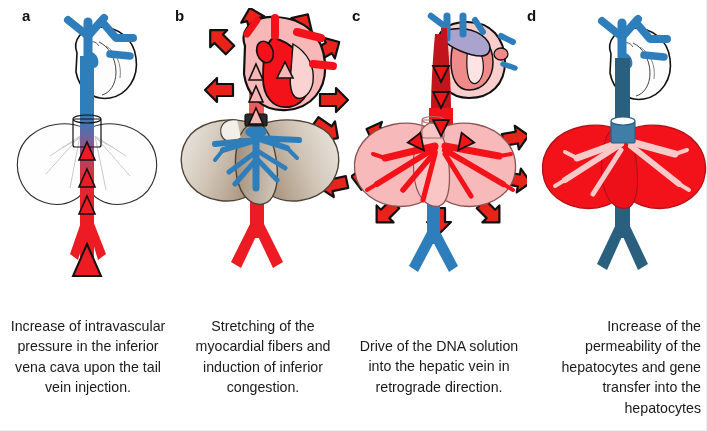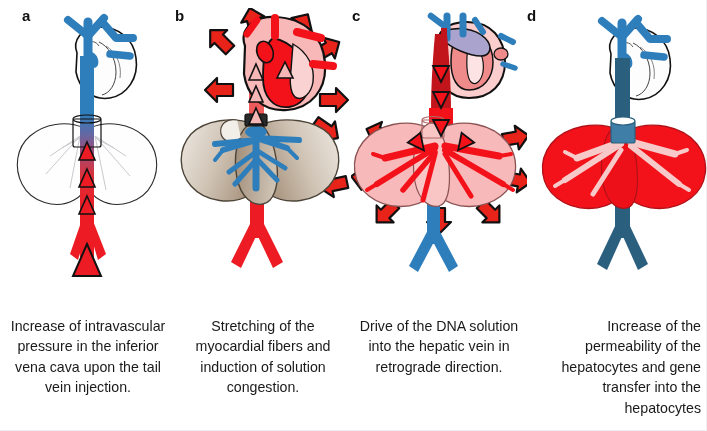--- a/index.html
+++ b/index.html
@@ -62,21 +62,21 @@
   #pc { left: 351px; width: 176px; }
   #pd { left: 527px; width: 180px; }
 
   #pa .panel-label { left: 22px;  top: 8px; }
   #pb .panel-label { left: 0px;   top: 8px; }
   #pc .panel-label { left: 1px;   top: 8px; }
   #pd .panel-label { left: 0px;   top: 8px; }
 
   #pa .caption { left: 8px;   width: 160px; }
   #pb .caption { left: 2px;   width: 172px; }
-  #pc .caption { left: 4px;   width: 168px; }
+  #pc .caption { left: 4px;   width: 168px; margin-top: 20px; }
   #pd .caption { left: 2px;   width: 172px; text-align: right; }
 </style>
 </head>
 <body>
 
 <div id="figure">
 
   <div class="panel" id="pa">
     <div class="panel-label">a</div>
     <div class="panel-art">
@@ -228,21 +228,21 @@
         </g>
 
         <g>
           <polygon points="81,56 88,72 74,72" fill="#f7b6b6" stroke="#111111" stroke-width="1.6"></polygon>
           <polygon points="81,78 88,94 74,94" fill="#f7b6b6" stroke="#111111" stroke-width="1.6"></polygon>
           <polygon points="81,100 88,116 74,116" fill="#f7b6b6" stroke="#111111" stroke-width="1.6"></polygon>
           <polygon points="110,54 118,70 102,70" fill="#f7b6b6" stroke="#111111" stroke-width="1.6"></polygon>
         </g>
       </svg>
     </div>
-    <div class="caption">Stretching of the myocardial fibers and induction of solution congestion.</div>
+    <div class="caption">Stretching of the myocardial fibers and induction of inferior congestion.</div>
   </div>
 
   <div class="panel" id="pc">
     <div class="panel-label">c</div>
     <div class="panel-art">
       <svg viewBox="0 0 176 285" xmlns="http://www.w3.org/2000/svg">
 
         <g fill="#e8231a" stroke="#111111" stroke-width="2.2" stroke-linejoin="round">
           <g transform="translate(40,130) rotate(200)">
             <path d="M0 -6 L14 -6 L14 -12 L26 0 L14 12 L14 6 L0 6 Z"></path>

